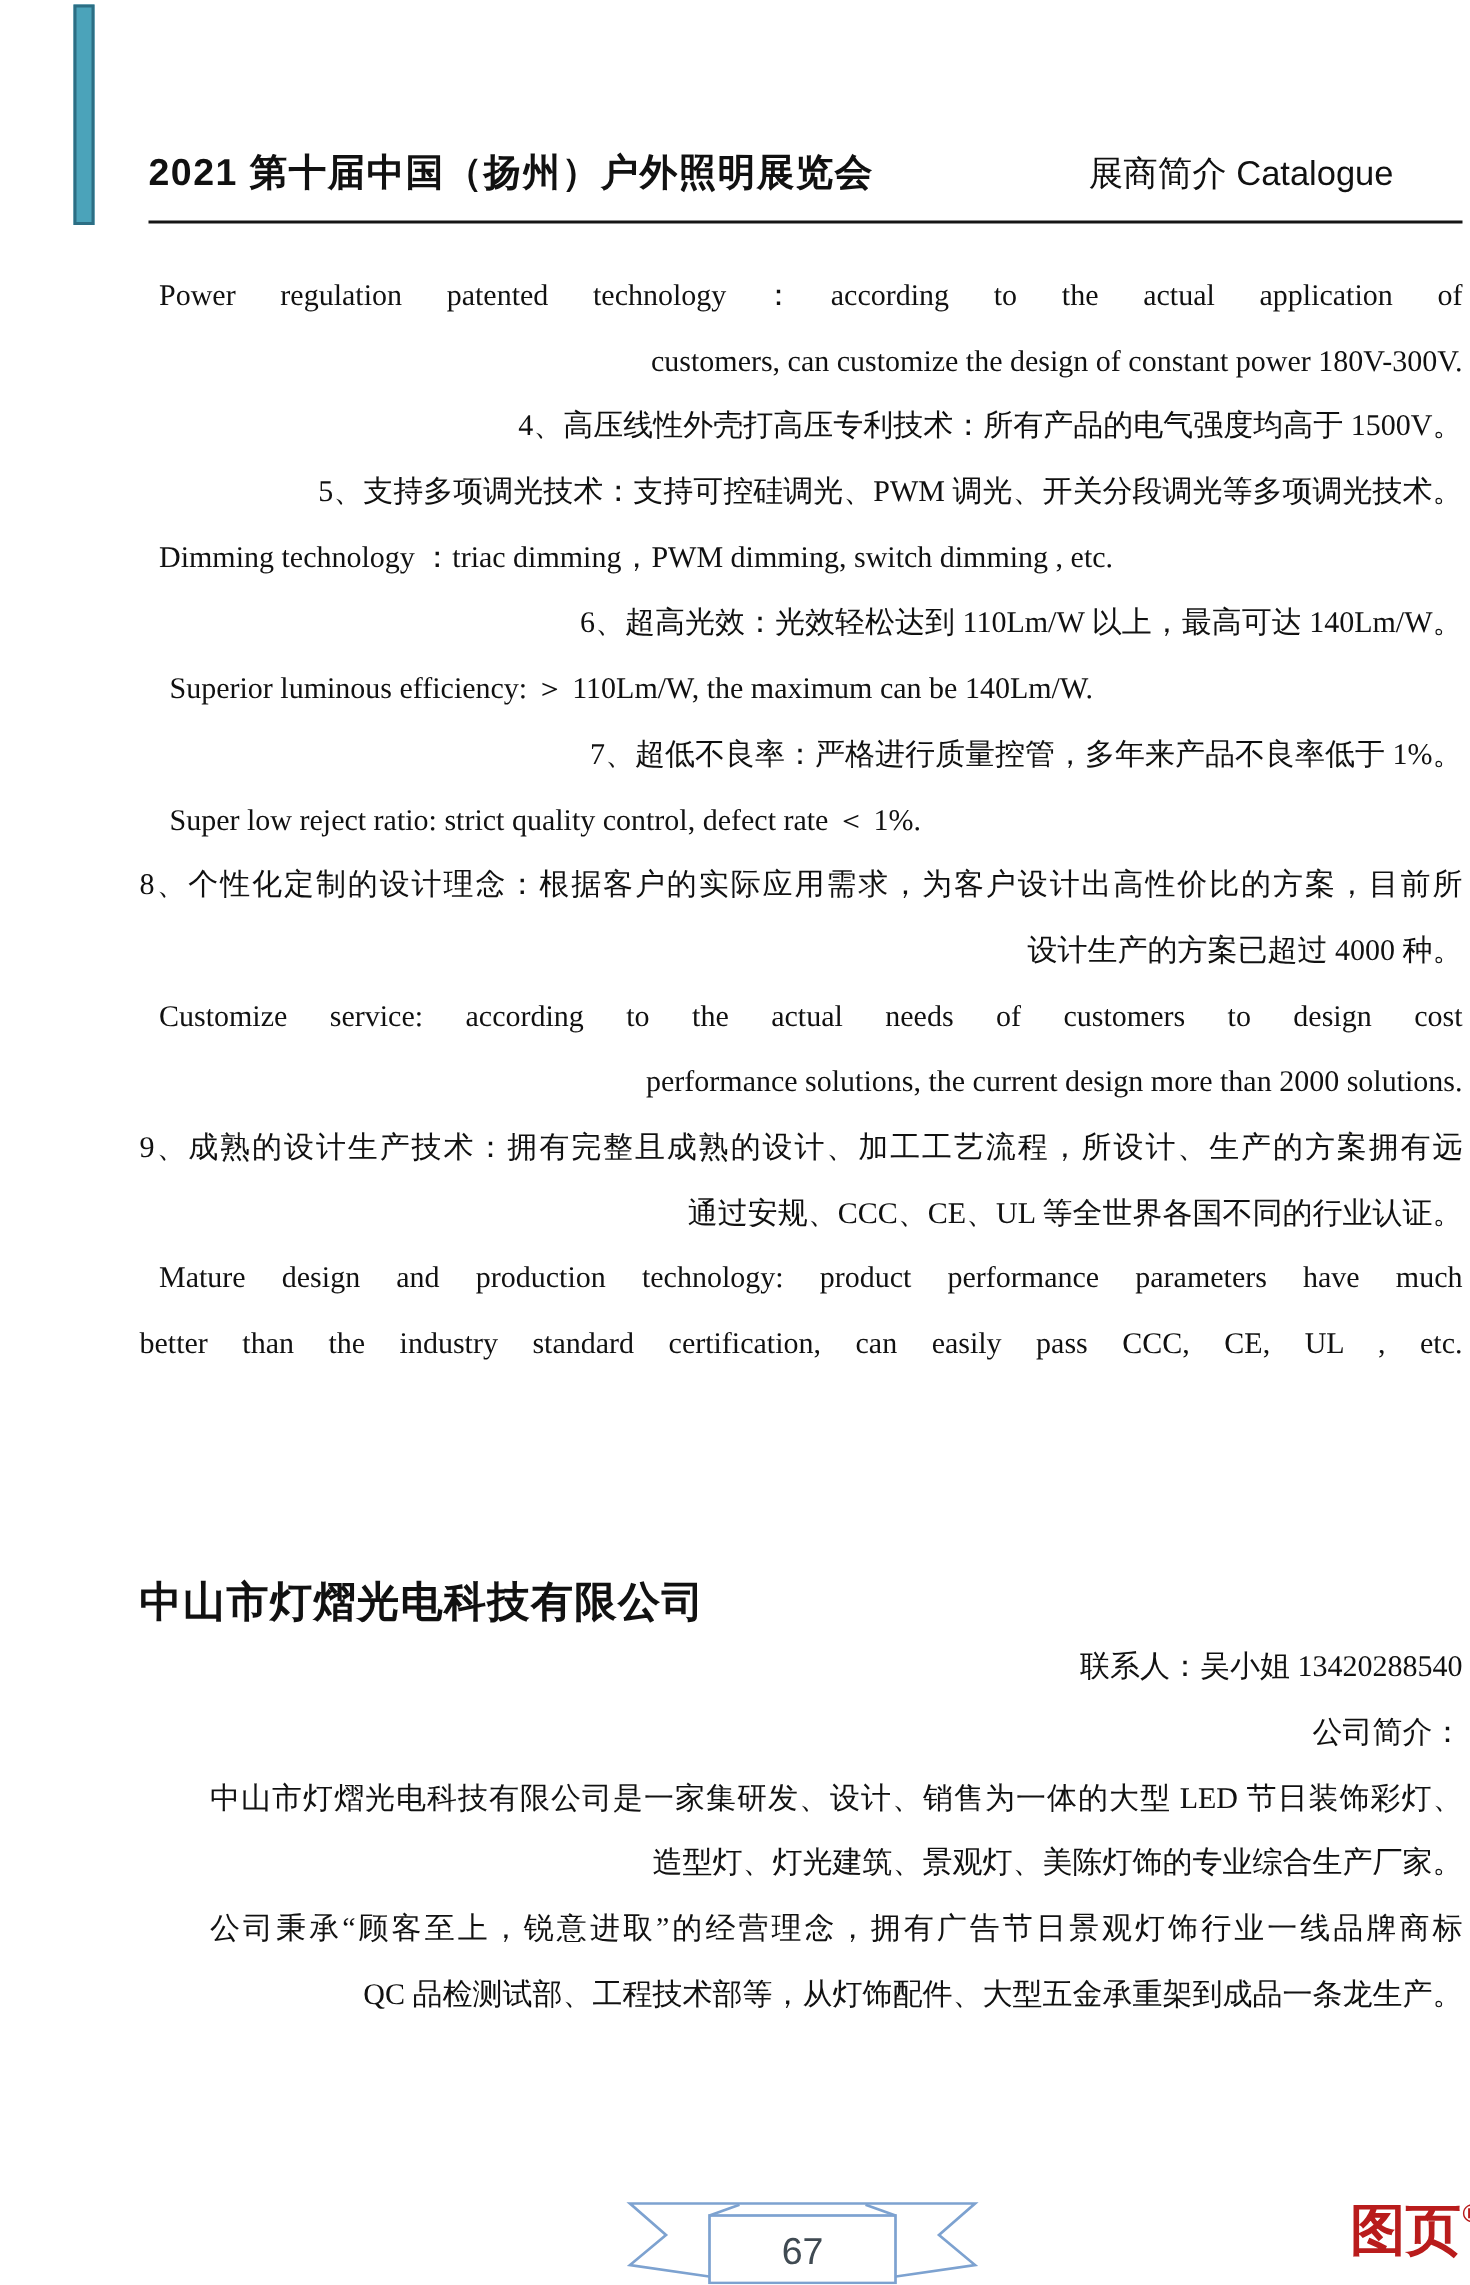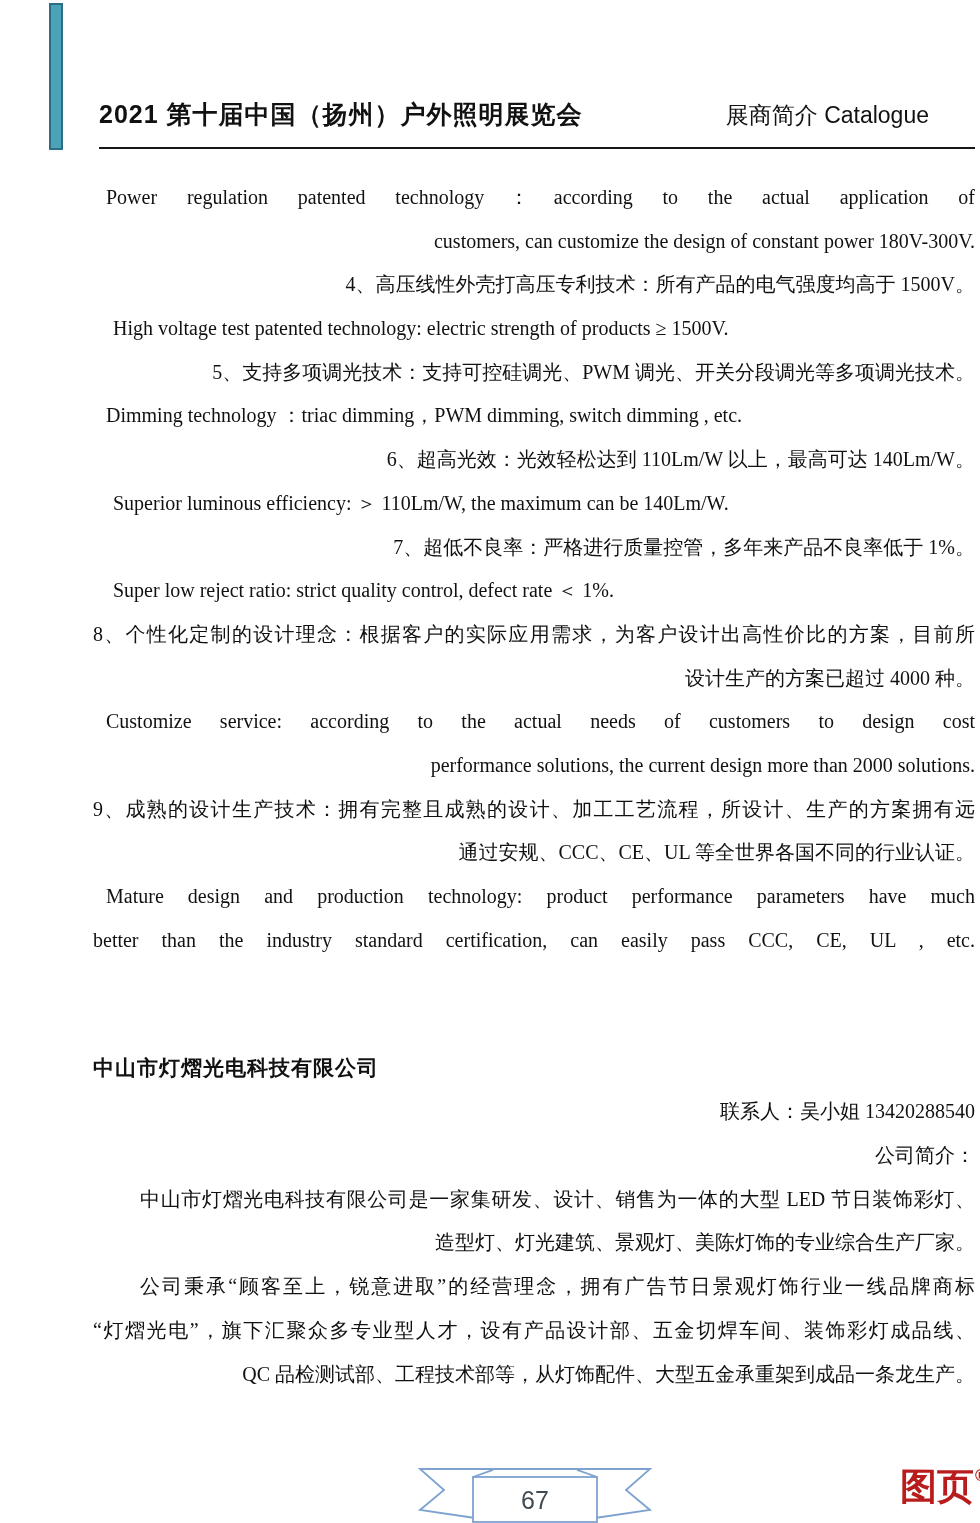--- a/index.html
+++ b/index.html
@@ -45,21 +45,21 @@
   .ind0 { padding-left: 0; text-align: right; }
   .ind1 { padding-left: 13px; }
   .ind2 { padding-left: 20px; }
   .ind4 { padding-left: 47px; }
 
   
   .company { position: absolute; left: 46px; top: 1046px; width: 882px; }
   .company-name {
     height: 44px; line-height: 44px;
     font-family: "Liberation Sans", sans-serif;
-    font-size: 21px; font-weight: bold; letter-spacing: 1px;
+    font-size: 28px; font-weight: bold; letter-spacing: 1px;
   }
   .company .bline { height: 43.8px; line-height: 43.8px; }
 
   
   .footer-ribbon { position: absolute; left: 370px; top: 1461px; width: 236px; height: 62px; }
   .footer-ribbon svg { display: block; }
   .ribbon-page-num {
     font-family: "Liberation Sans", sans-serif;
     font-size: 25px;
     fill: #404A52;
@@ -94,21 +94,20 @@
   <div class="header">
     <span class="title-left">2021 第十届中国（扬州）户外照明展览会</span>
     <span class="title-right">展商简介 Catalogue</span>
   </div>
   <div class="header-rule"></div>
 
   <div class="content">
       <div class="bline ind1 j">Power regulation patented technology：according to the actual application of</div>
       <div class="bline ind0">customers, can customize the design of constant power 180V-300V.</div>
       <div class="bline ind0">4、高压线性外壳打高压专利技术：所有产品的电气强度均高于 1500V。</div>
-      <div class="bline ind2">High voltage test  patented technology: electric strength of products ≥ 1500V.</div>
       <div class="bline ind0">5、支持多项调光技术：支持可控硅调光、PWM 调光、开关分段调光等多项调光技术。</div>
       <div class="bline ind1">Dimming technology ：triac dimming，PWM dimming, switch dimming , etc.</div>
       <div class="bline ind0">6、超高光效：光效轻松达到 110Lm/W 以上，最高可达 140Lm/W。</div>
       <div class="bline ind2">Superior luminous efficiency: ＞ 110Lm/W, the maximum can be 140Lm/W.</div>
       <div class="bline ind0">7、超低不良率：严格进行质量控管，多年来产品不良率低于 1%。</div>
       <div class="bline ind2">Super  low reject ratio: strict quality control, defect rate ＜ 1%.</div>
       <div class="bline ind0 j">8、个性化定制的设计理念：根据客户的实际应用需求，为客户设计出高性价比的方案，目前所</div>
       <div class="bline ind0">设计生产的方案已超过 4000 种。</div>
       <div class="bline ind1 j">Customize service: according to the actual needs of customers to design cost</div>
       <div class="bline ind0">performance solutions, the current design more than 2000 solutions.</div>
@@ -119,21 +118,20 @@
     </div>
 
   <div class="company">
     <div class="company-name">中山市灯熠光电科技有限公司</div>
     <div class="bline ind0">联系人：吴小姐 13420288540</div>
     <div class="bline ind0">公司简介：</div>
     <div>
         <div class="bline ind4 j">中山市灯熠光电科技有限公司是一家集研发、设计、销售为一体的大型 LED 节日装饰彩灯、</div>
         <div class="bline ind0">造型灯、灯光建筑、景观灯、美陈灯饰的专业综合生产厂家。</div>
         <div class="bline ind4 j">公司秉承“顾客至上，锐意进取”的经营理念，拥有广告节日景观灯饰行业一线品牌商标</div>
-        <div class="bline ind0 j">“灯熠光电”，旗下汇聚众多专业型人才，设有产品设计部、五金切焊车间、装饰彩灯成品线、</div>
         <div class="bline ind0">QC 品检测试部、工程技术部等，从灯饰配件、大型五金承重架到成品一条龙生产。</div>
       </div>
   </div>
 
   <div class="footer-ribbon">
     <svg width="236" height="62" viewBox="0 0 236 62" xmlns="http://www.w3.org/2000/svg">
 
       <polygon points="3,8 233,8 209,29 233,49 178,57 58,57 3,49 27,29" fill="#ffffff" stroke="#7DA2D0" stroke-width="1.8" stroke-linejoin="miter"></polygon>
 
       <rect x="56" y="16" width="124" height="45" fill="#ffffff" stroke="#7DA2D0" stroke-width="1.8"></rect>

